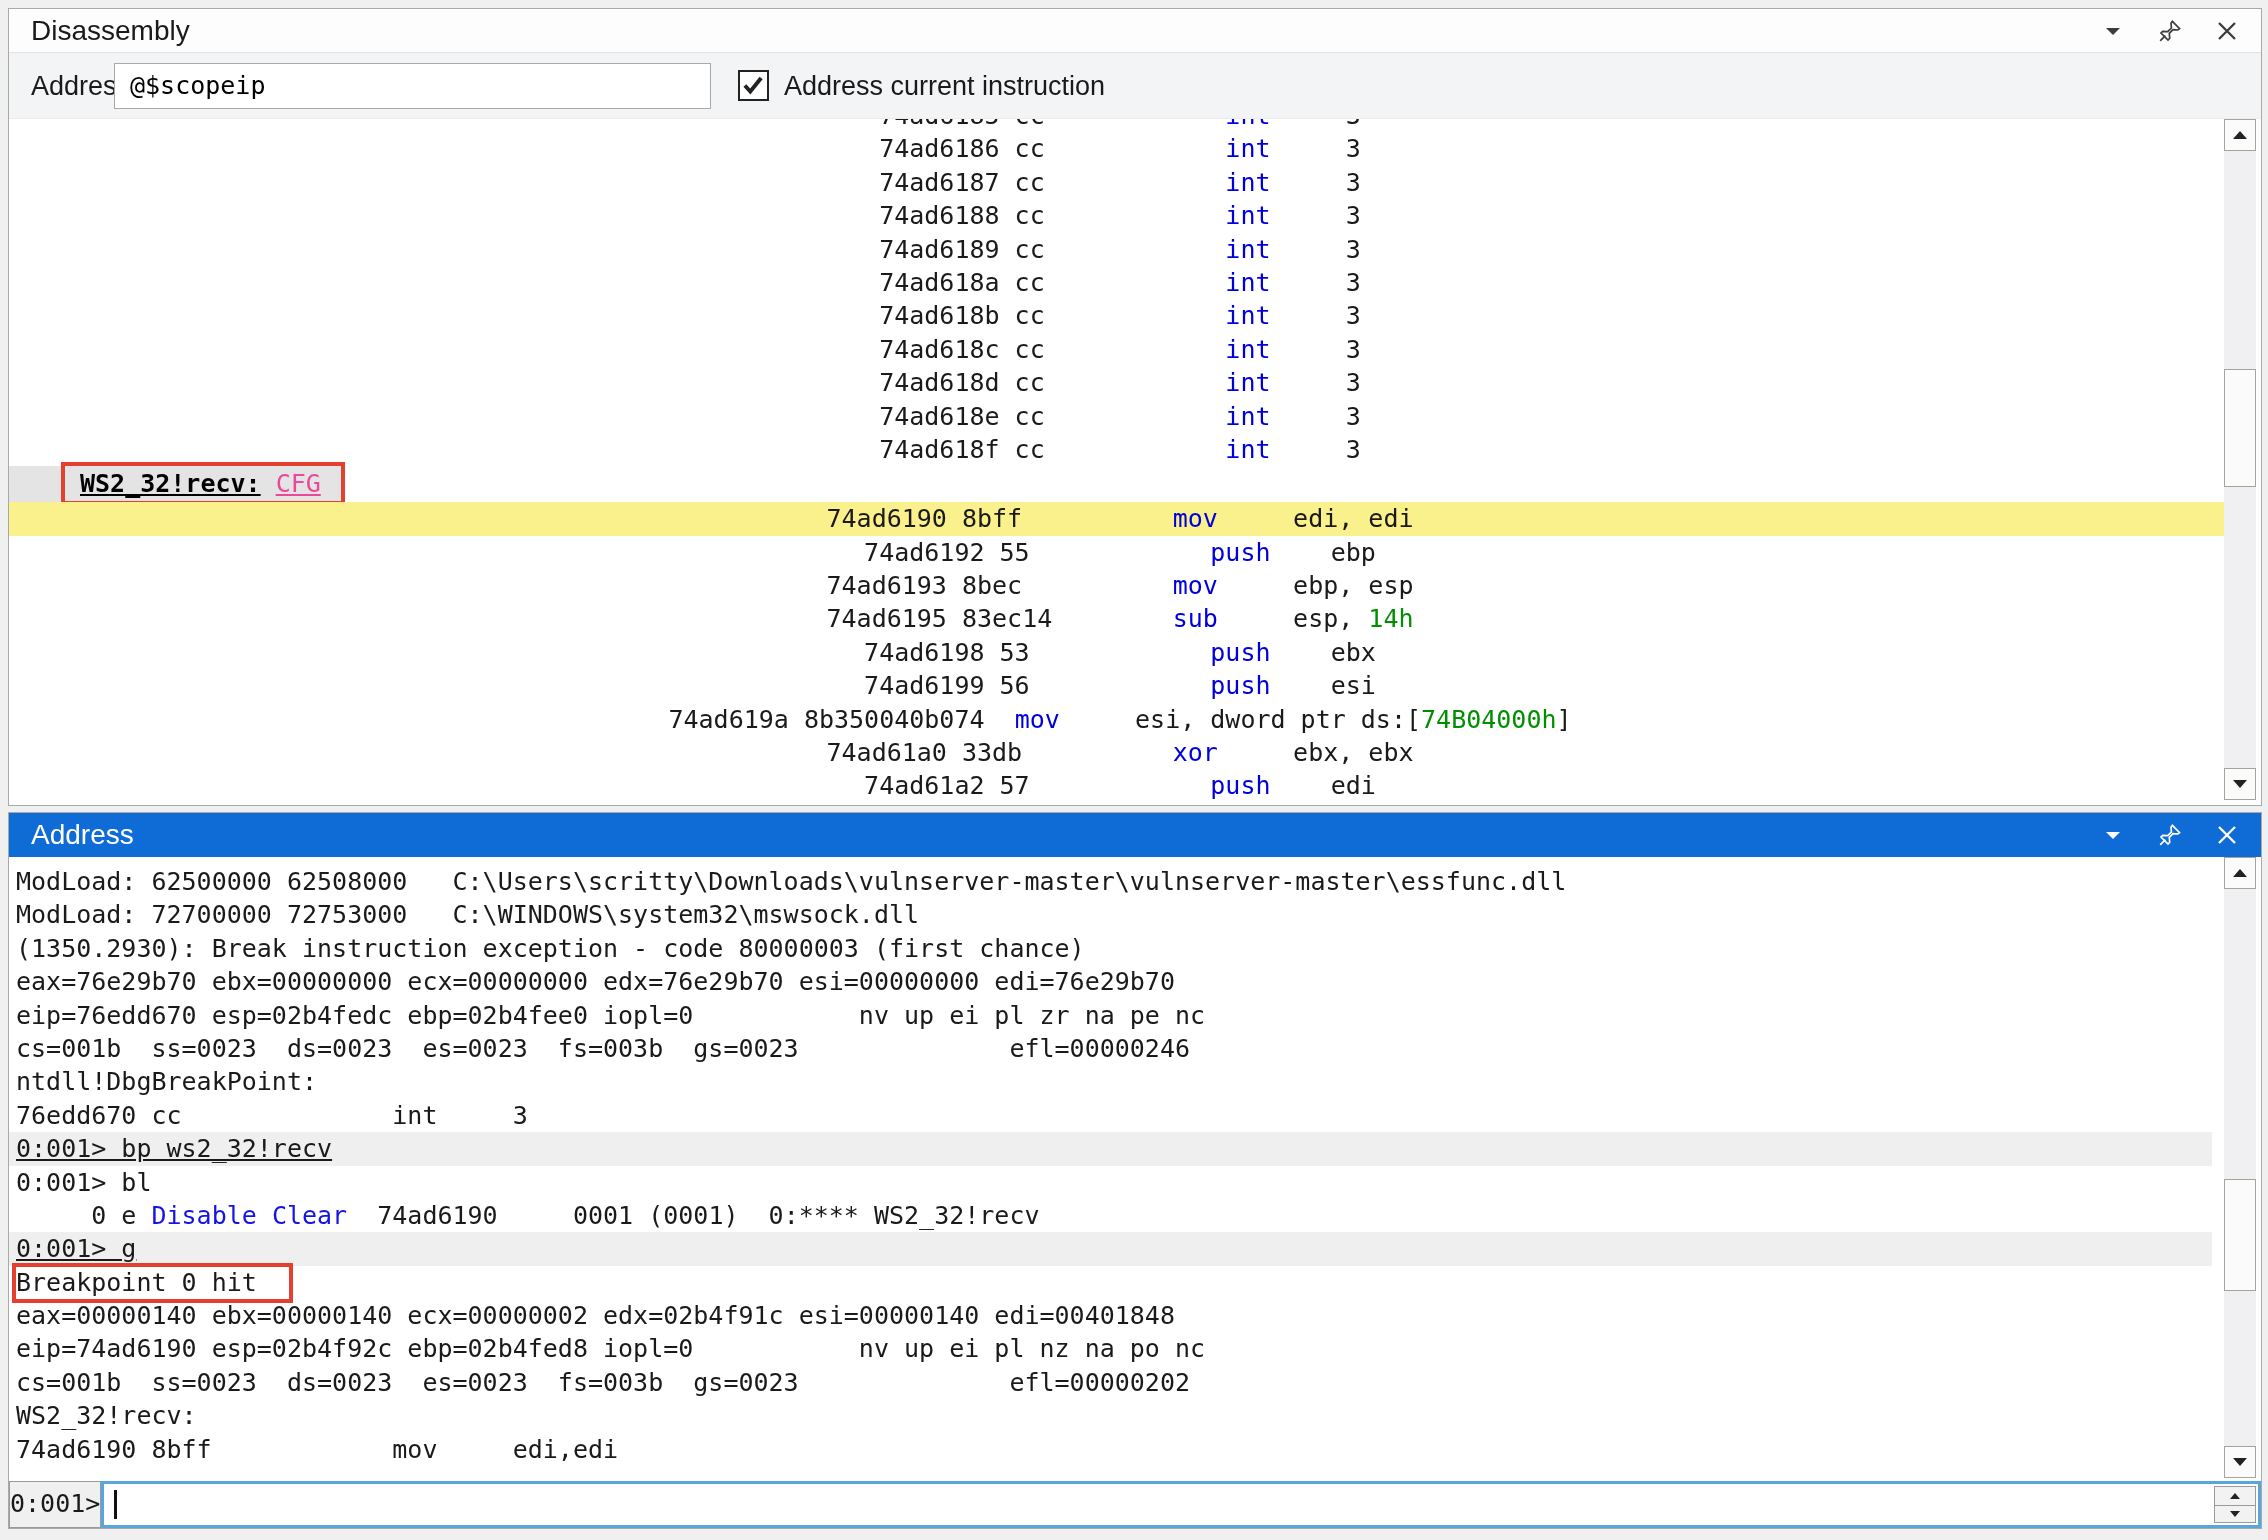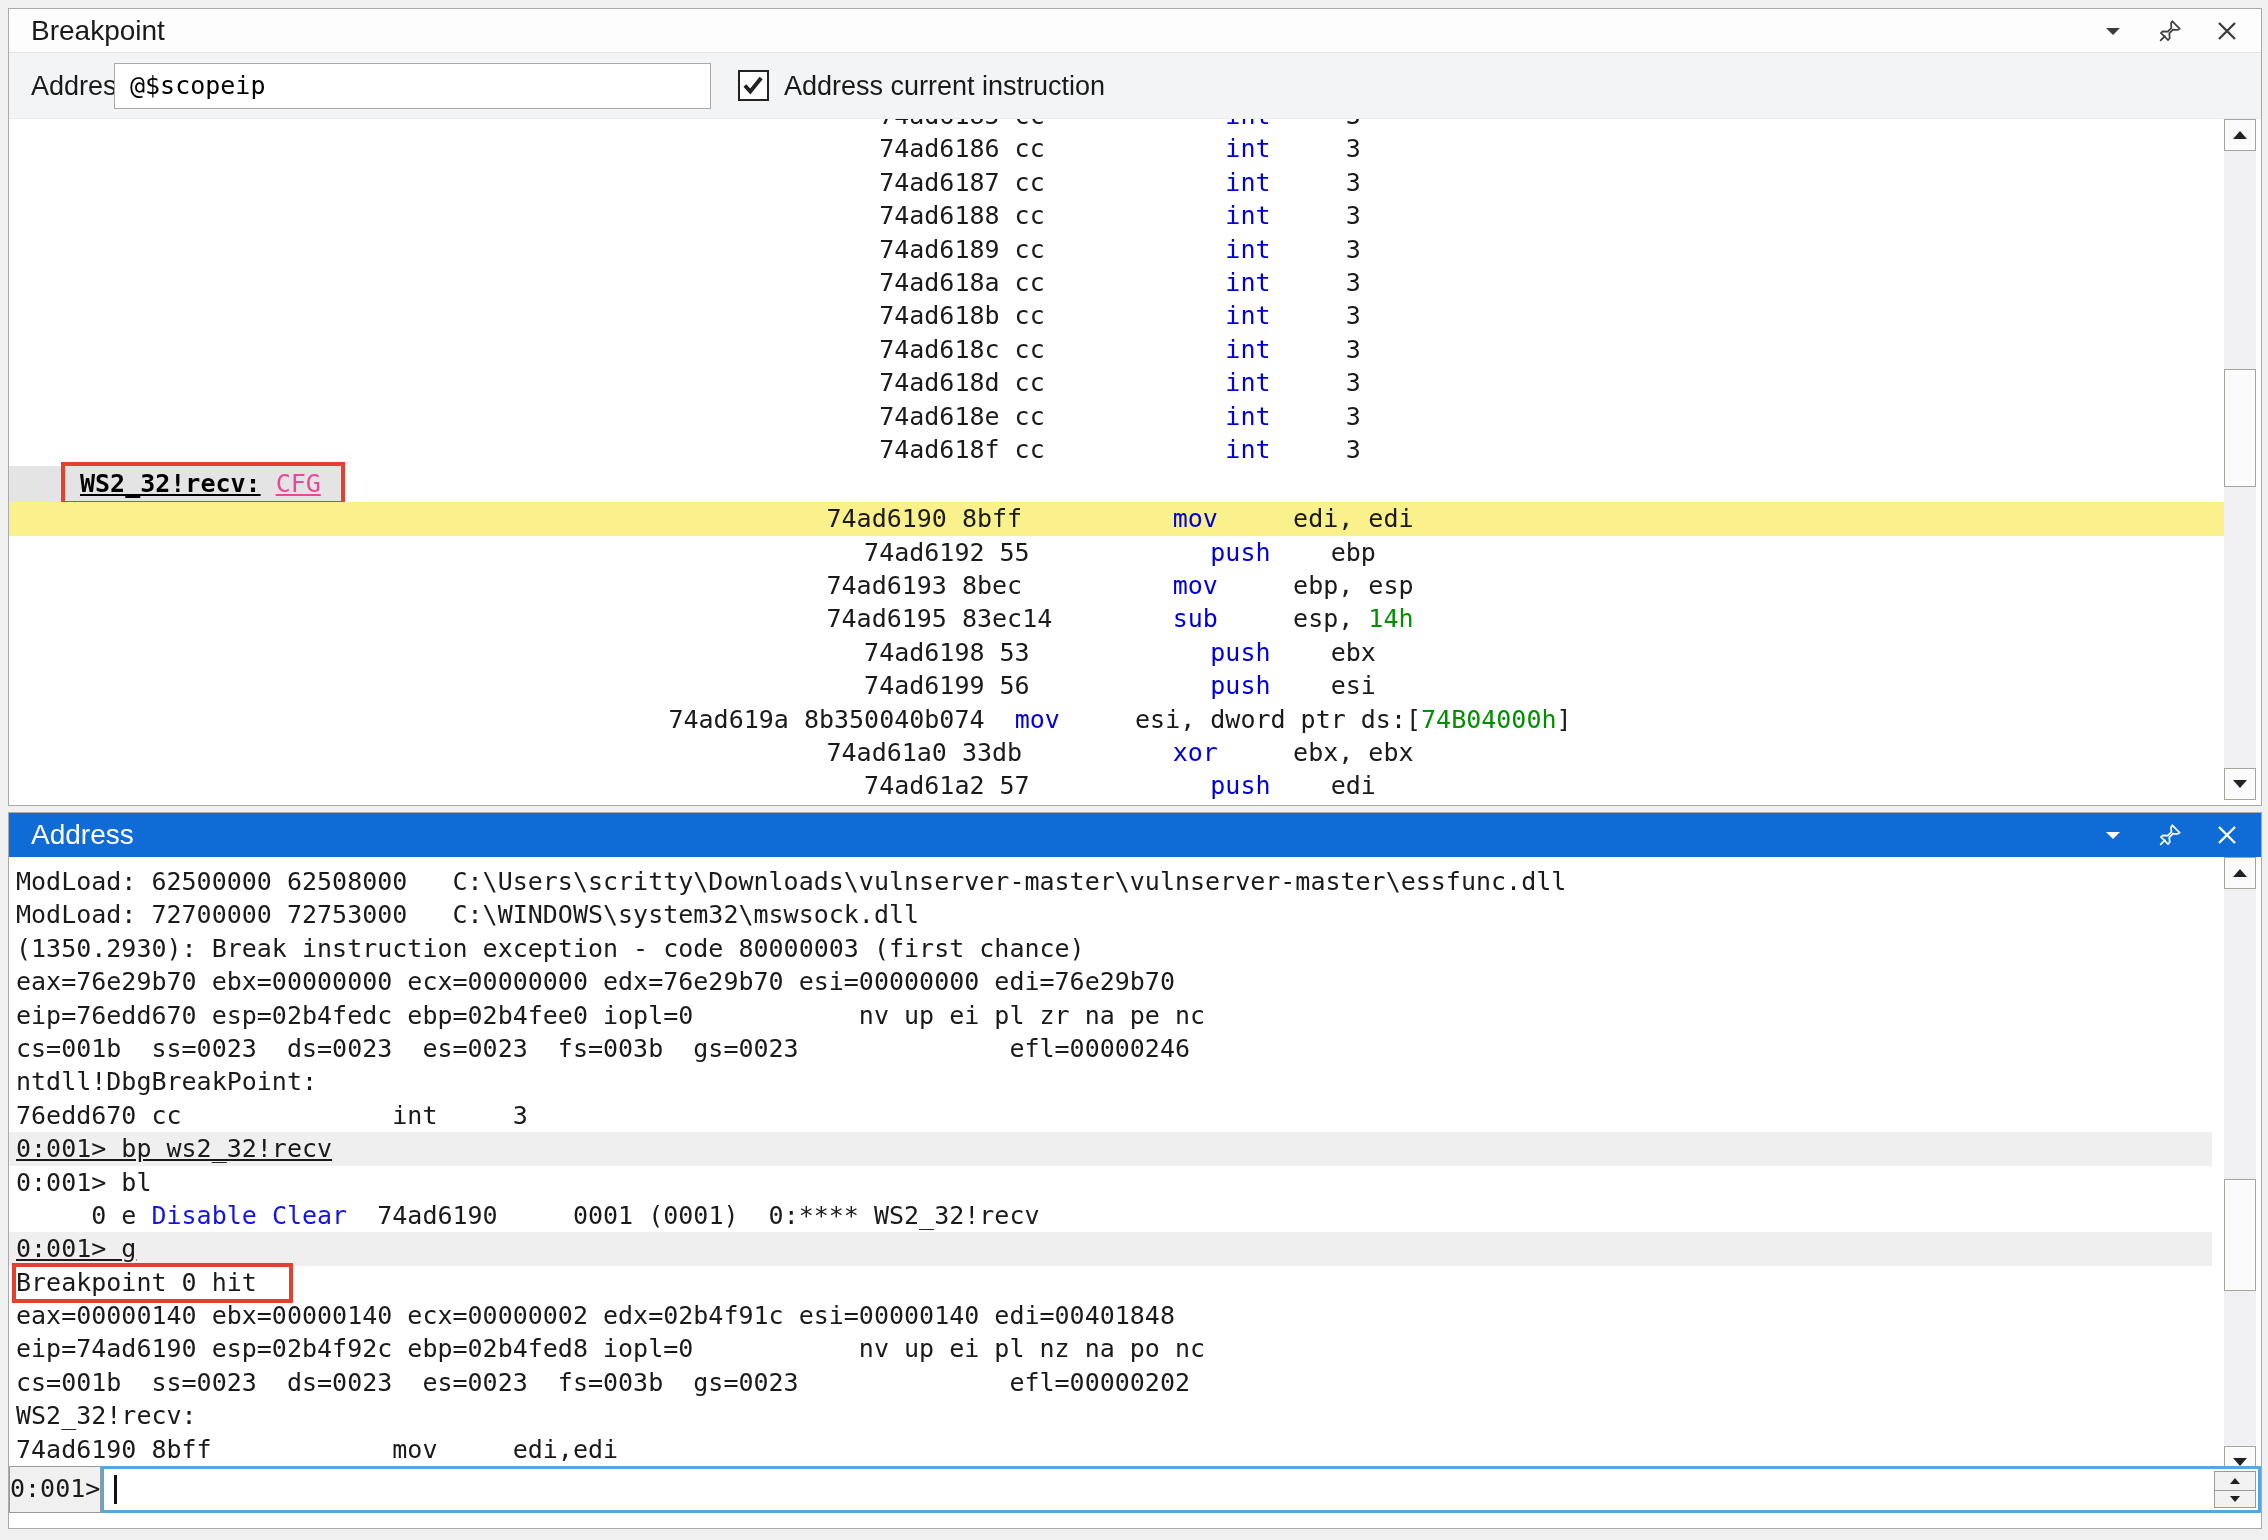--- a/index.html
+++ b/index.html
@@ -73,39 +73,39 @@
   #cmd-panel .vscroll{right:5px; top:44px; height:621px;}
   .sbtn{position:absolute; left:0; width:32px; height:32px; background:#fbfbfb;
         border:1px solid #a5a59e; display:flex; align-items:center; justify-content:center;}
   .sbtn.up{top:0;} .sbtn.down{bottom:0;}
   .sthumb{position:absolute; left:0; width:32px; background:#fbfbfb; border:1px solid #a5a59e;}
   #disasm-panel .sthumb{top:250px; height:118px;}
   #cmd-panel .sthumb{top:322px; height:112px;}
   .sbtn svg{width:16px; height:10px; display:block;}
 
   
-  .inputrow{position:absolute; left:0; right:0; bottom:0; height:62px;margin-top:40px;}
+  .inputrow{position:absolute; left:0; right:0; bottom:0; height:47px;margin-top:40px;}
   .promptbox{position:absolute; left:0; top:0; width:92px; height:47px; background:#f0f0f0;
              border:1px solid var(--ctl); line-height:44px; text-align:center;}
   .cmdinput{position:absolute; left:92px; right:0; top:0; height:47px; background:#fff;
             border:3px solid #58a6de;}
   .caret{position:absolute; left:10px; top:6px; width:3px; height:29px; background:#111;}
   .spin{position:absolute; right:2px; top:2px; bottom:2px; width:42px;
         border:1px solid var(--ctl); background:#f2f2f2;}
   .spin .half{position:absolute; left:0; right:0; height:50%; display:flex;
               align-items:center; justify-content:center;}
   .spin .half.dn{bottom:0; top:auto; border-top:1px solid var(--ctl);}
   .spin svg{width:12px; height:8px; display:block;}
 </style>
 </head>
 <body>
 
 <div class="panel" id="disasm-panel">
   <div class="titlebar">
-    <span class="ptitle">Breakpoint</span>
+    <span class="ptitle">Disassembly</span>
     <span class="tb-icons">
       <svg class="icn" viewBox="0 0 24 24">
           <path d="M5 9 L12 16 L19 9 Z" fill="currentColor"></path>
         </svg>
       <svg class="icn" viewBox="0 0 24 24" fill="none" stroke="currentColor" stroke-width="1.7">
           <path d="M14.4 2.4 L21.6 9.6 L19.8 11 L15 10.6 L11.3 14.3 L11.7 19.3 L10 21 L3 14 L4.7 12.3 L9.7 12.7 L13.4 9 L13 4.2 Z"></path>
           <path d="M7.3 16.7 L2.2 21.8"></path>
         </svg>
       <svg class="icn" viewBox="0 0 24 24" stroke="currentColor" stroke-width="2.3">
           <path d="M4 4 L20 20 M20 4 L4 20"></path>

